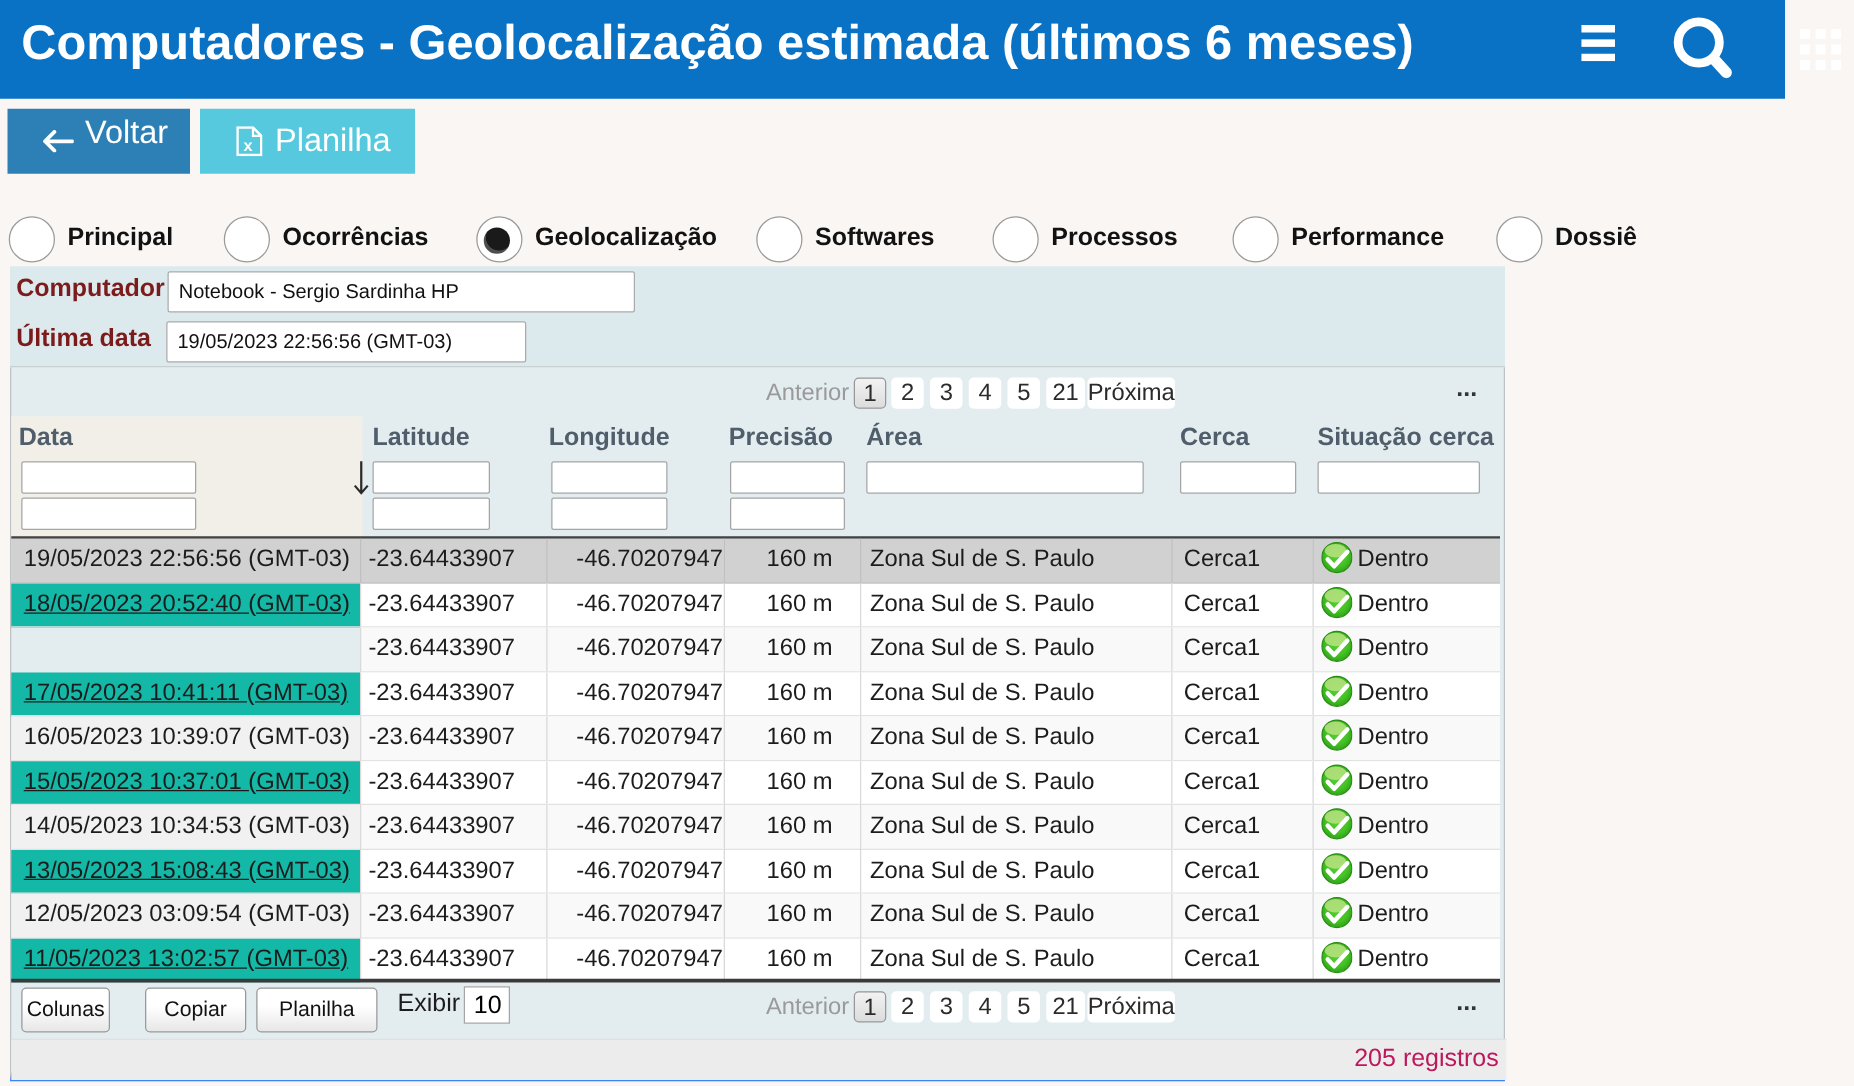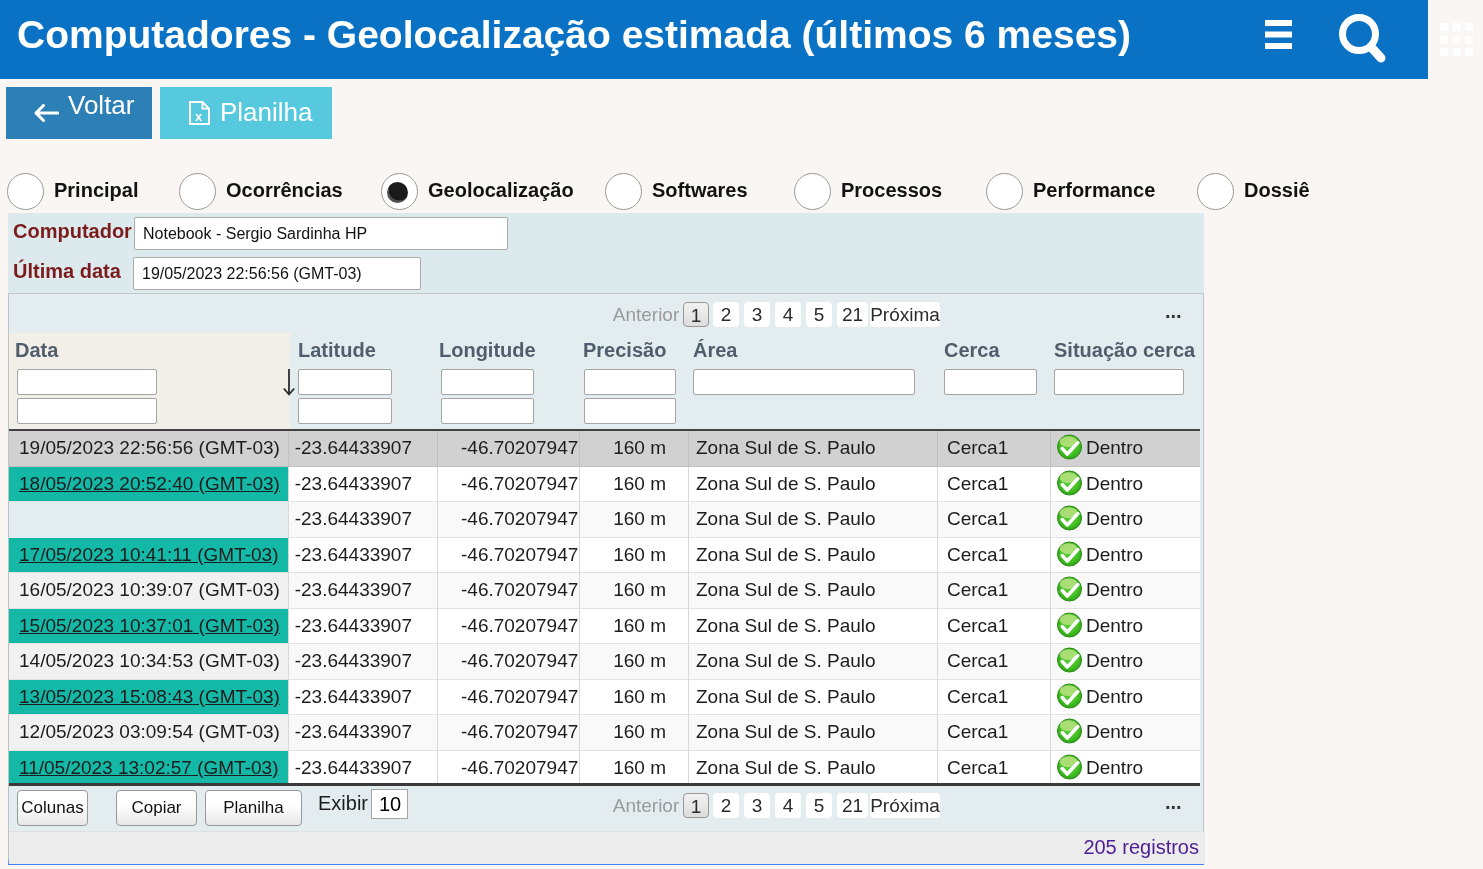--- a/index.html
+++ b/index.html
@@ -61,21 +61,21 @@
 .row.even .c { background:#fff; box-shadow:inset 0 -1px 0 #e2e2e2; }
 .row.even .c0 { background:#14b8a6;text-decoration:underline; }
 .row.odd .c { background:#f9f9f9; box-shadow:inset 0 -1px 0 #e2e2e2; }
 .row.odd .c0 { background:#f1f1f1; }
 
 .bline { position:absolute; left:0; top:489px; width:1191px; height:3px; background:#3a3a3a; }
 .fbtn { position:absolute; top:496px; height:36px; background:linear-gradient(#ffffff 40%,#e7e7e7); border:1px solid #999; border-radius:4px; font-size:17px; color:#111; text-align:center; }
 .exibir { position:absolute; left:309px; top:498px; font-size:20px; color:#1c1c1c; }
 .exinput { position:absolute; left:362px; top:495px; width:37px; height:30px; background:#fff; border:1px solid #a5a5a5; font-size:20px; padding-left:7px; line-height:28px; }
 .regstrip { position:absolute; left:0; top:537px; width:1196px; height:33px; background:#ececec; border-top:1px solid #e0e0e0; }
-.registros { position:absolute; right:6px; top:4px; font-size:20px; color:#4c1d95; }
+.registros { position:absolute; right:6px; top:4px; font-size:20px; color:#be185d; }
 </style></head>
 <body>
 <div id="page">
   <div class="topbar">
     <div class="title">Computadores - Geolocalização estimada (últimos 6 meses)</div>
     <svg width="27" height="29" viewBox="0 0 27 29" style="position:absolute;left:1265px;top:20px;">
         <rect x="0" y="0" width="27" height="6" fill="#fff"></rect>
         <rect x="0" y="11.5" width="27" height="6" fill="#fff"></rect>
         <rect x="0" y="23" width="27" height="6" fill="#fff"></rect>
       </svg>

